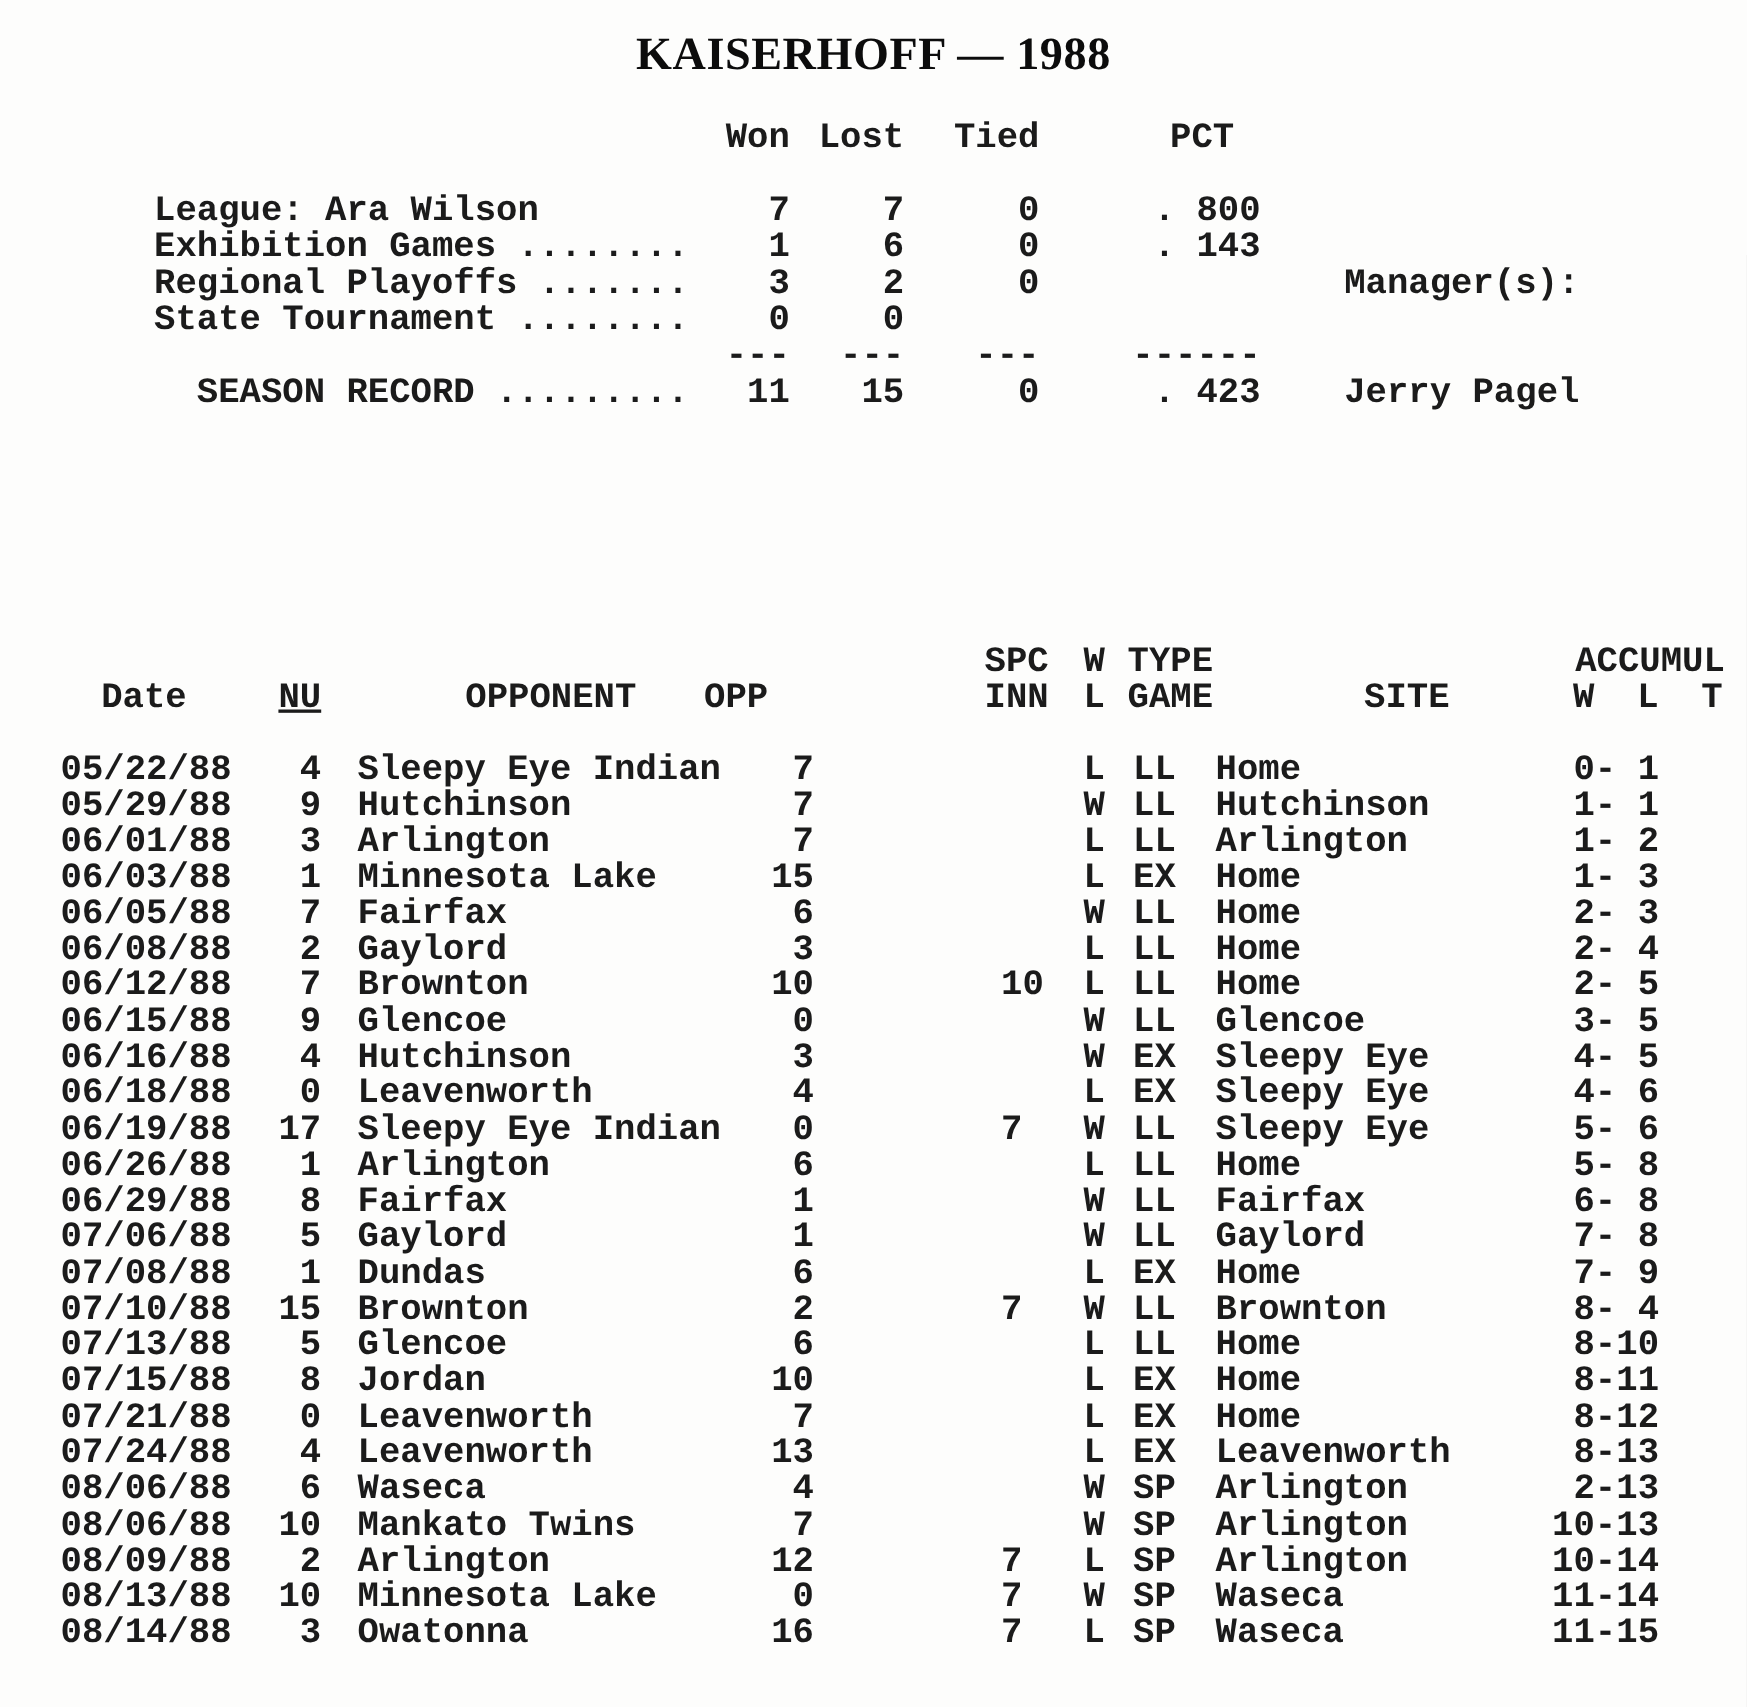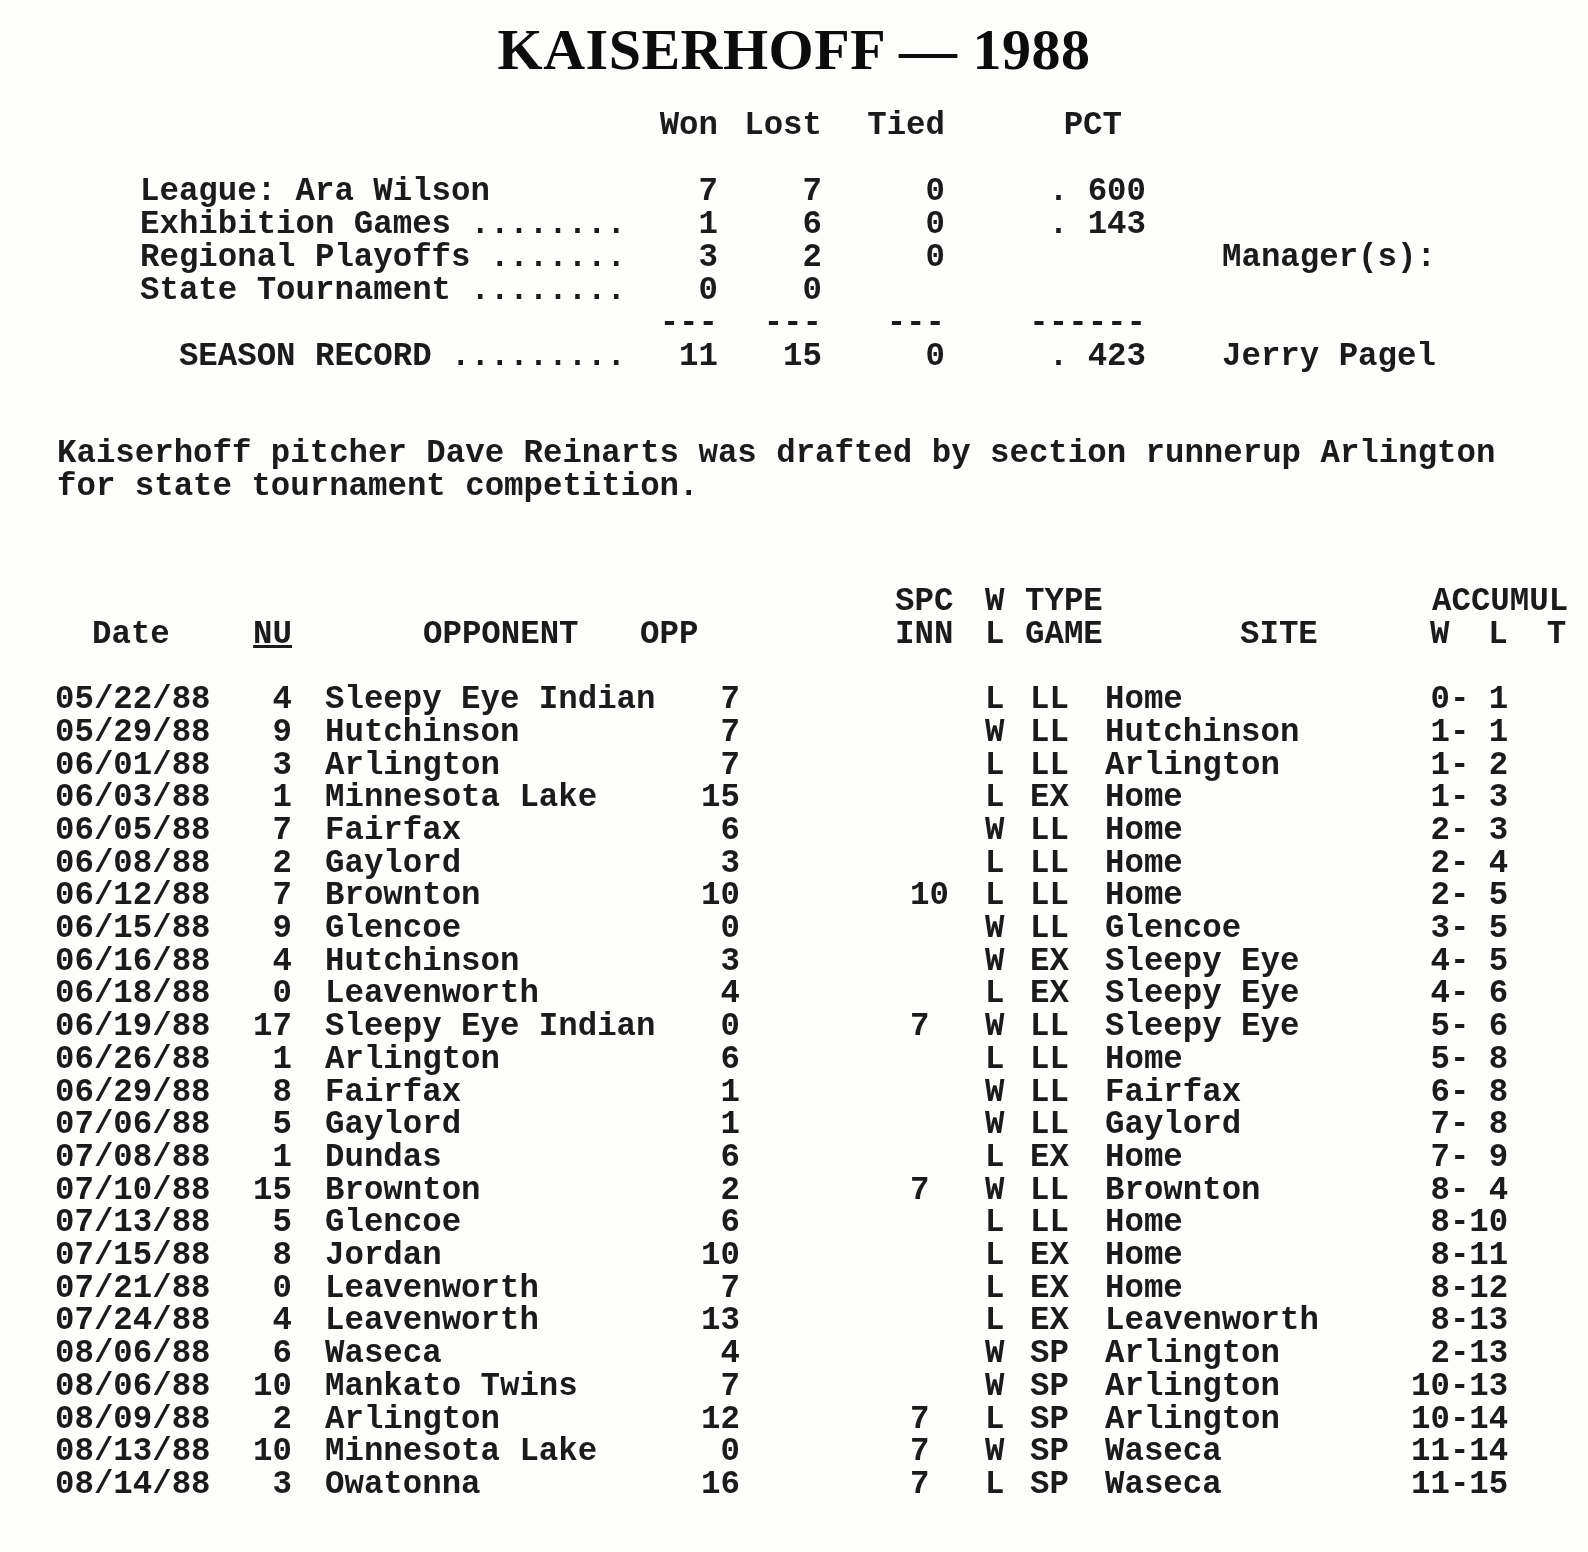--- a/index.html
+++ b/index.html
@@ -12,21 +12,21 @@
     font-weight:700;
     font-size:32.4px;
     color:#1b1b1b;
     overflow:hidden;
   }
   .title{
     position:absolute;top:20px;left:0;width:100%;
     text-align:center;
     font-family:"Liberation Serif", serif;
     font-weight:700;
-    font-size:58px;
+    font-size:42px;
     line-height:60px;
     letter-spacing:0.5px;
     color:#0c0c0c;
     white-space:pre;
   }
   table{border-collapse:collapse;table-layout:fixed;}
   td{padding:0;white-space:pre;overflow:visible;box-sizing:border-box;vertical-align:middle;}
 
   
   .summary{position:absolute;left:140px;top:109px;}
@@ -91,21 +91,21 @@
           <td class="s-pct-h">PCT</td>
         </tr>
         <tr class="sp">
             <td colspan="5"></td>
           </tr>
       <tr>
             <td class="s-lbl">League: Ara Wilson</td>
             <td class="s-num">7</td>
             <td class="s-num">7</td>
             <td class="s-num">0</td>
-            <td class="s-num">. 600</td>
+            <td class="s-num">. 800</td>
           </tr>
           <tr>
             <td class="s-lbl">Exhibition Games ........</td>
             <td class="s-num">1</td>
             <td class="s-num">6</td>
             <td class="s-num">0</td>
             <td class="s-num">. 143</td>
           </tr>
           <tr>
             <td class="s-lbl">Regional Playoffs .......</td>
@@ -137,21 +137,20 @@
           </tr>
         </tbody>
     </table>
   </div>
 
   <div class="manager">
     <div>Manager(s):</div>
     <div>Jerry Pagel</div>
   </div>
 
-  <p class="note">Kaiserhoff pitcher Dave Reinarts was drafted by section runnerup Arlington for state tournament competition.</p>
 
   <div class="games">
     <table>
       <colgroup>
         <col style="width:155px">
           <col style="width:82px">
           <col style="width:348px">
         <col style="width:100px">
           <col style="width:210px">
           <col style="width:60px">

